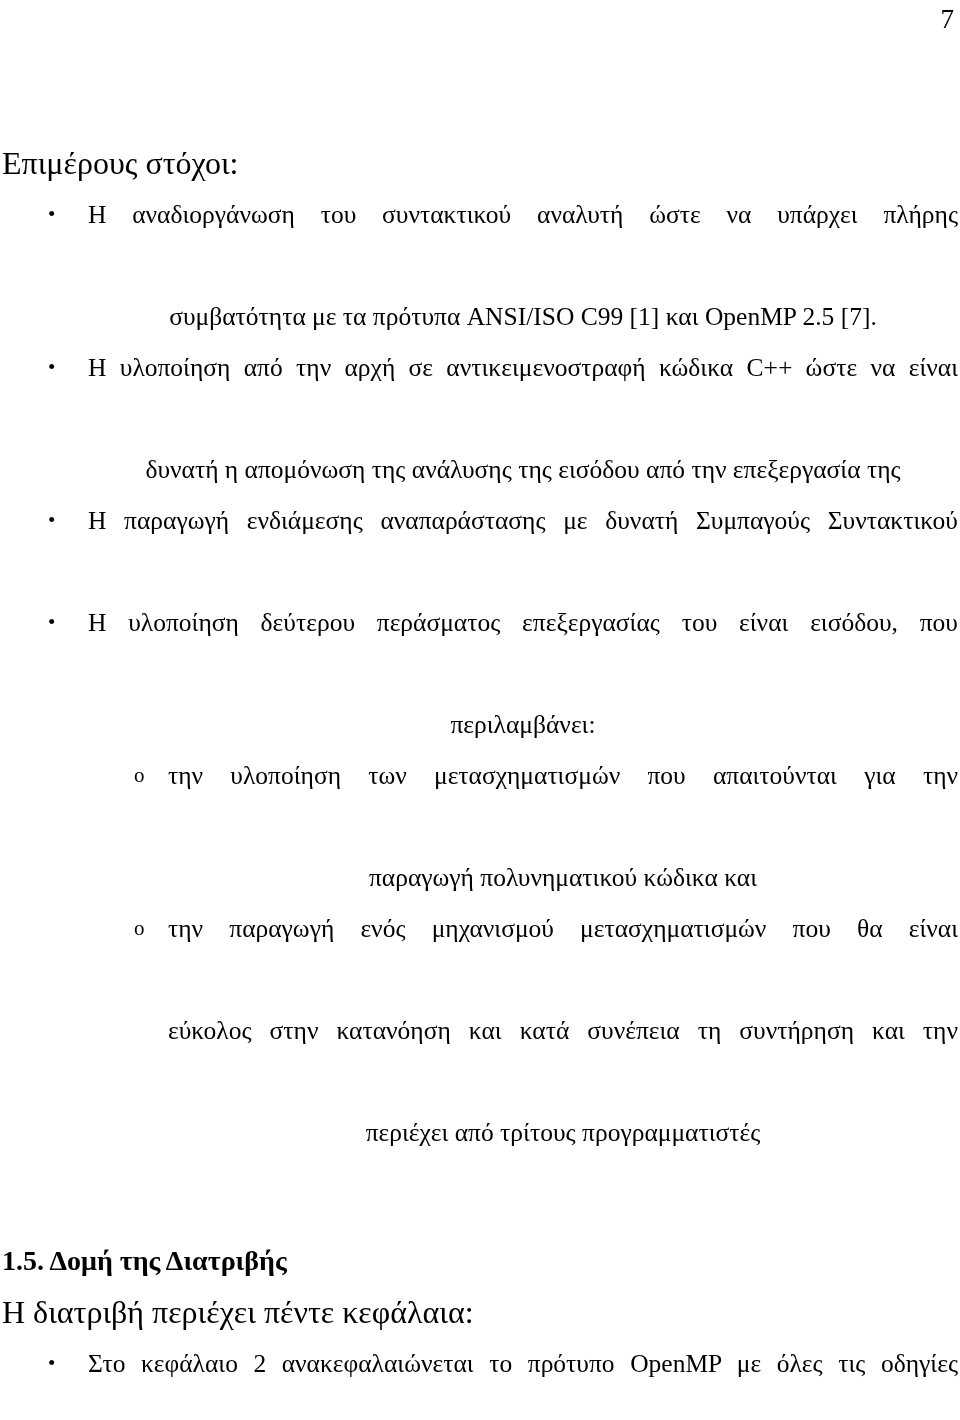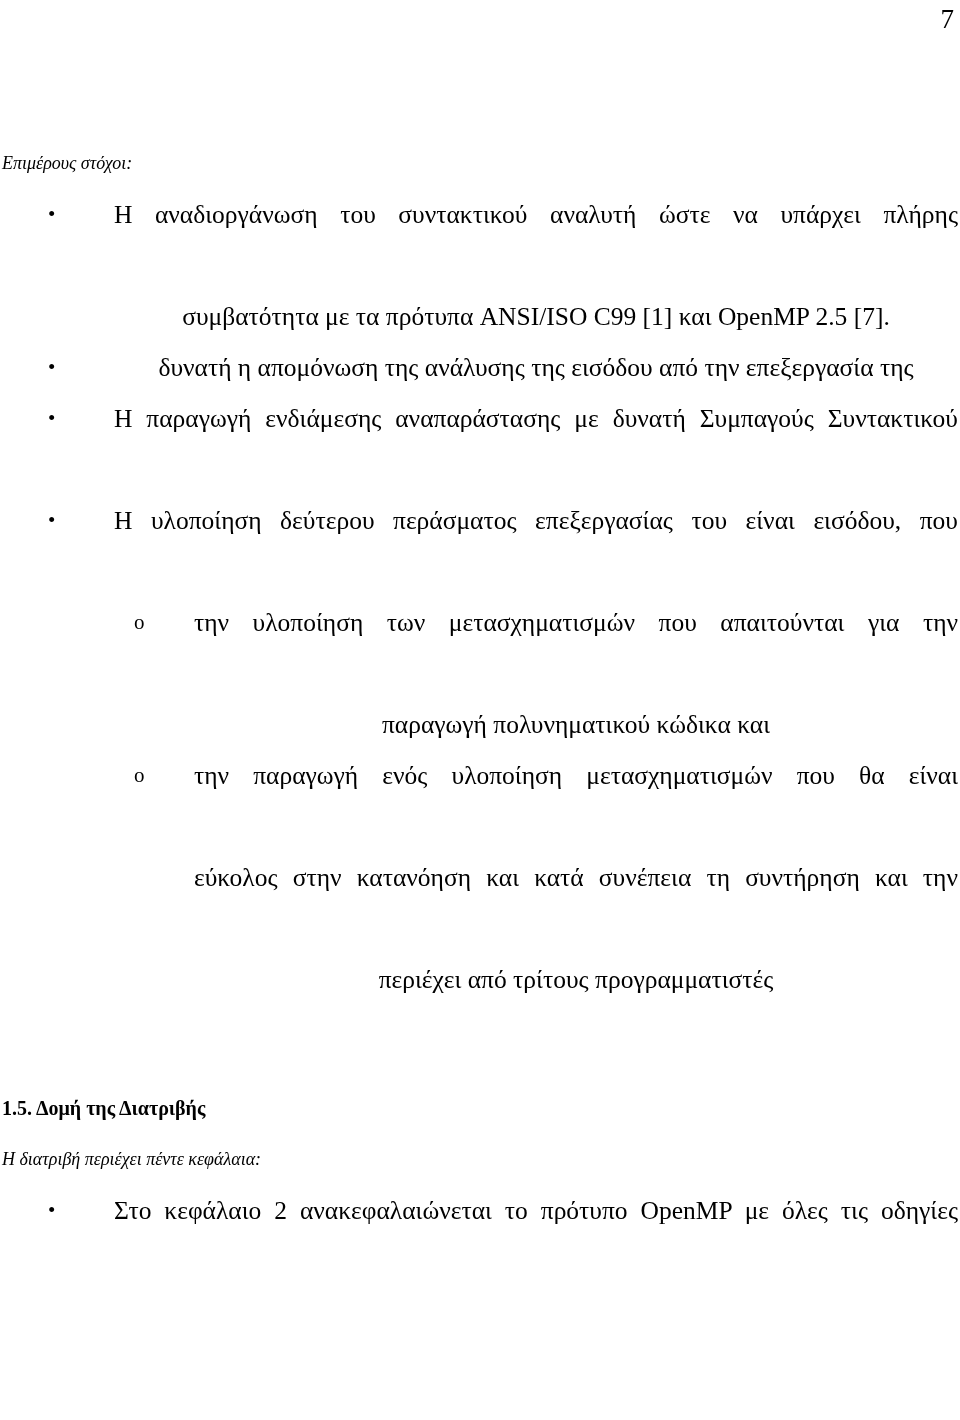--- a/index.html
+++ b/index.html
@@ -35,27 +35,26 @@
 
   .content {
     position: absolute;
     top: 138px;
     left: 2px;
     width: 956px;
   }
 
   
   .para {
-    font-size: 18px;
-    line-height: 51px;
-    text-align: justify;
-    text-justify: inter-word;
-    margin: 0;
-    padding: 0;
-    font-style: italic;
+    font-size: 32px;
+    line-height: 51px;
+    text-align: justify;
+    text-justify: inter-word;
+    margin: 0;
+    padding: 0;
   }
 
   .para-left {
     text-align: left;
   }
 
   
   .bullets {
     list-style: none;
     margin: 0;
@@ -107,34 +106,33 @@
   .bullet-item .lastline,
   .subbullet-item .lastline,
   .para .lastline {
     text-align: left;
   }
 
   .line {
     display: block;
     text-align: justify;
     text-justify: inter-word;
-    margin-left: 26px;
   }
   .line.lastline {
     text-align: center;
   }
   
   .line:not(.lastline)::after {
     content: "";
     display: inline-block;
     width: 100%;
   }
 
   .heading {
-    font-size: 20px;
+    font-size: 28px;
     font-weight: bold;
     line-height: 34px;
     margin: 0;
     text-align: left;
   }
 
   .spacer-lg { height: 86px; }
   .spacer-xs { height: 9px; }
 </style>
 </head>
@@ -151,46 +149,48 @@
     <ul class="bullets">
 
       <li class="bullet-item">
         <span class="marker">•</span>
         <span class="line">Η αναδιοργάνωση του συντακτικού αναλυτή ώστε να υπάρχει πλήρης</span>
         <span class="line lastline">συμβατότητα με τα πρότυπα ANSI/ISO C99 [1] και OpenMP 2.5 [7].</span>
       </li>
 
       <li class="bullet-item">
         <span class="marker">•</span>
+        <span class="line">Η υλοποίηση από την αρχή σε αντικειμενοστραφή κώδικα C++ ώστε να είναι</span>
         <span class="line lastline">δυνατή η απομόνωση της ανάλυσης της εισόδου από την επεξεργασία της</span>
       </li>
 
       <li class="bullet-item">
         <span class="marker">•</span>
         <span class="line">Η παραγωγή ενδιάμεσης αναπαράστασης με δυνατή Συμπαγούς Συντακτικού</span>
       </li>
 
       <li class="bullet-item">
         <span class="marker">•</span>
         <span class="line">Η υλοποίηση δεύτερου περάσματος επεξεργασίας του είναι εισόδου, που</span>
+        <span class="line lastline">περιλαμβάνει:</span>
       </li>
 
     </ul>
 
     <ul class="subbullets">
 
       <li class="subbullet-item">
         <span class="marker">o</span>
         <span class="line">την υλοποίηση των μετασχηματισμών που απαιτούνται για την</span>
         <span class="line lastline">παραγωγή πολυνηματικού κώδικα και</span>
       </li>
 
       <li class="subbullet-item">
         <span class="marker">o</span>
-        <span class="line">την παραγωγή ενός υλοποίηση μετασχηματισμών που θα είναι</span>
+        <span class="line">την παραγωγή ενός μηχανισμού μετασχηματισμών που θα είναι</span>
         <span class="line">εύκολος στην κατανόηση και κατά συνέπεια τη συντήρηση και την</span>
         <span class="line lastline">περιέχει από τρίτους προγραμματιστές</span>
       </li>
 
     </ul>
 
     <div class="spacer-lg"></div>
 
     <h2 class="heading">1.5. Δομή της Διατριβής</h2>
 

